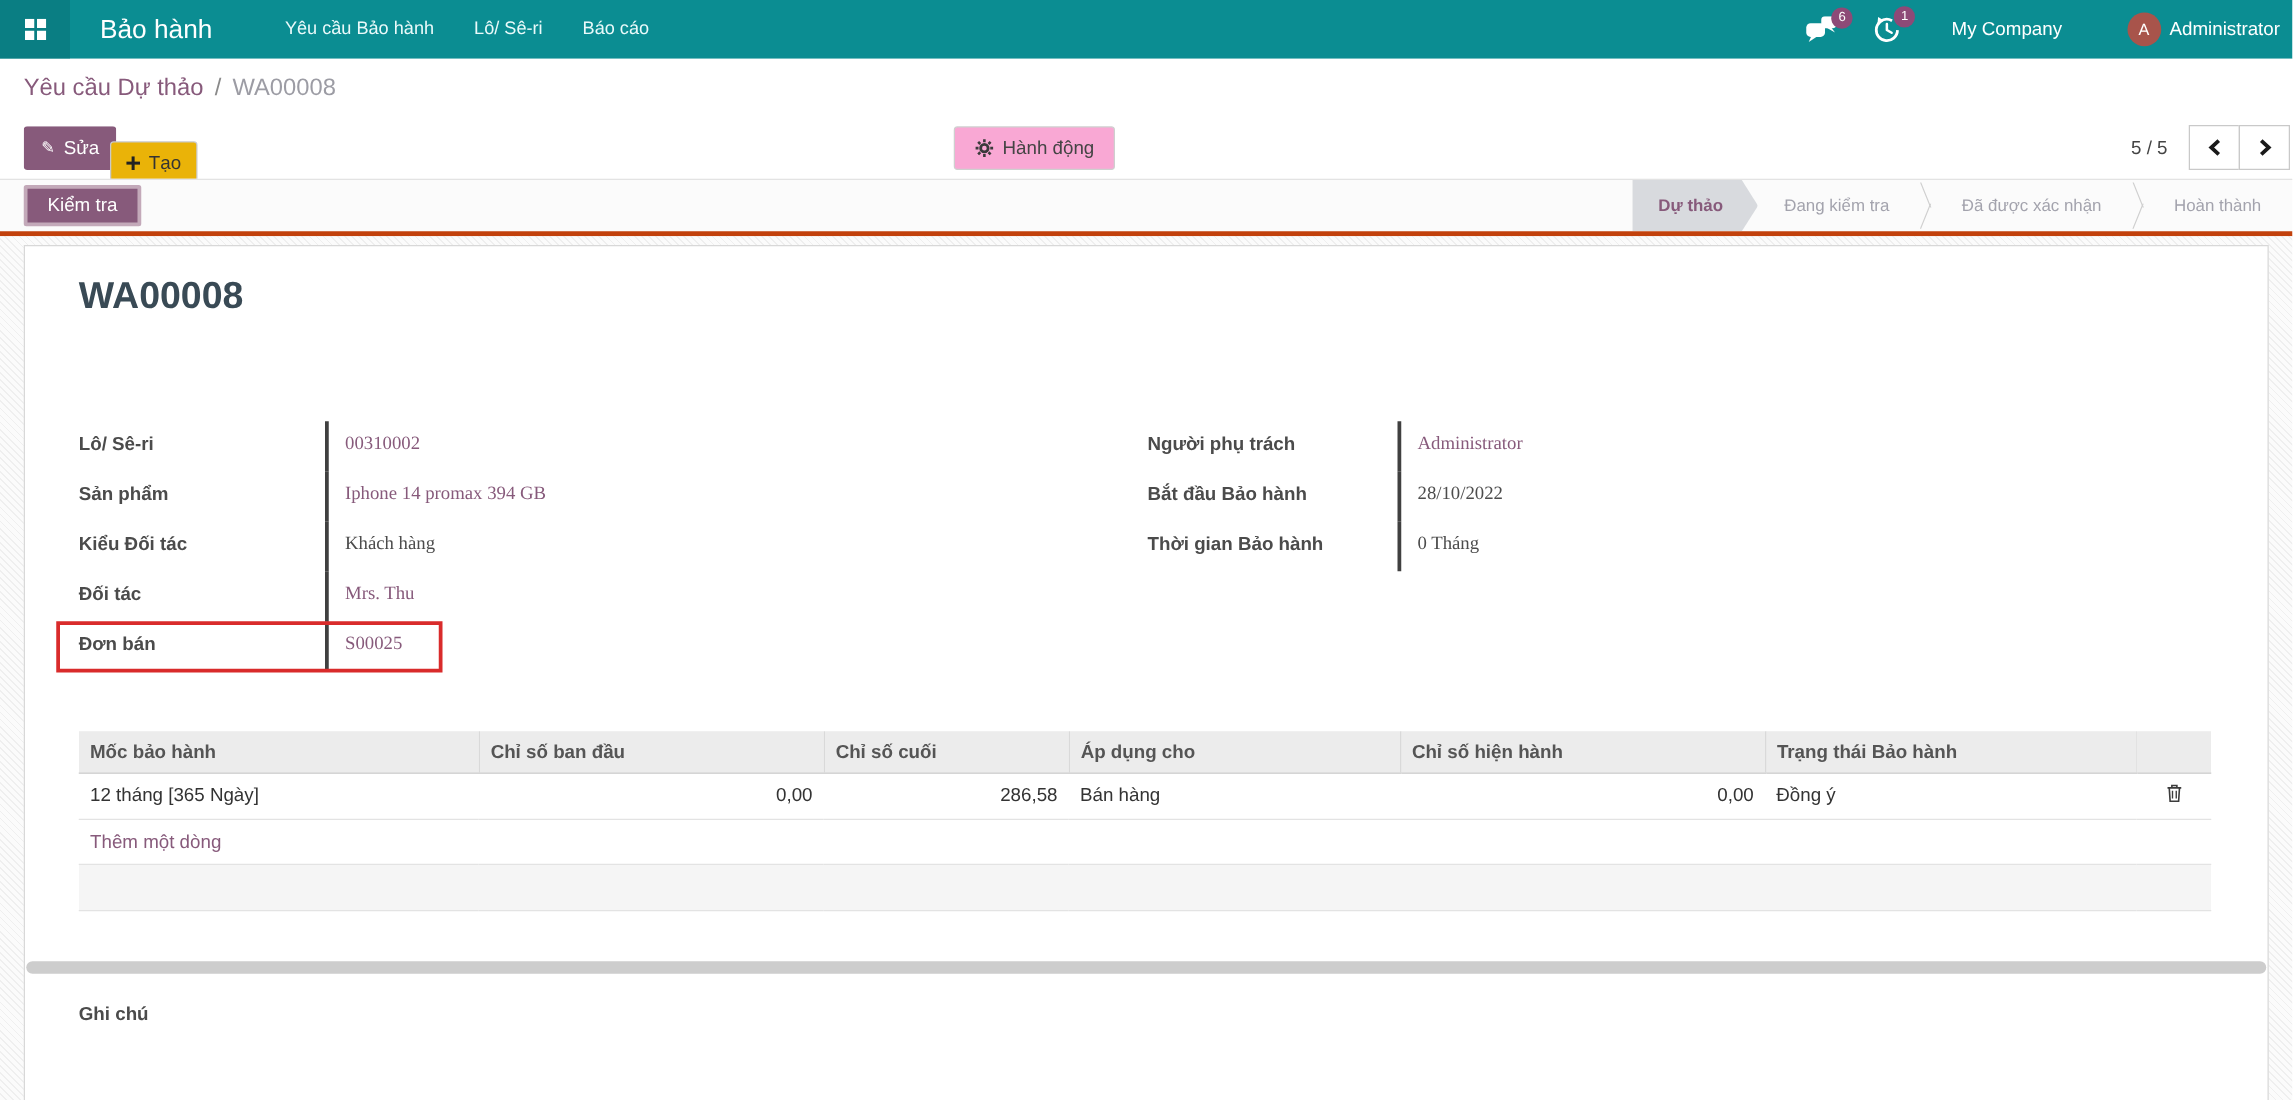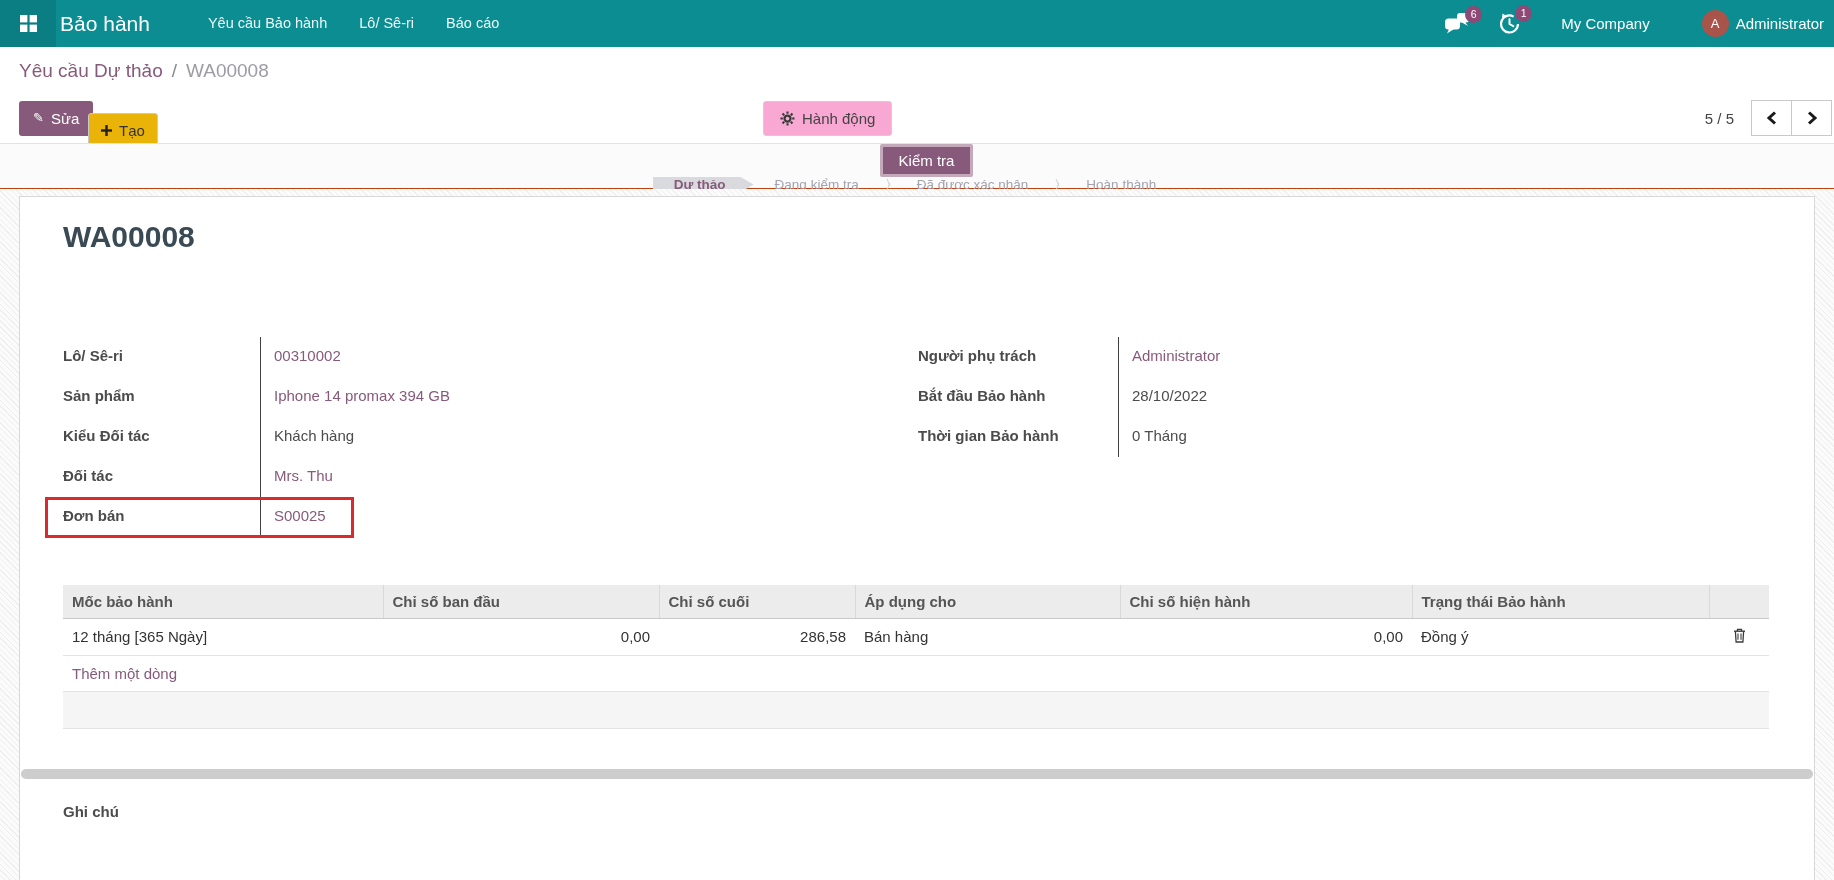--- a/index.html
+++ b/index.html
@@ -6,21 +6,21 @@
   html,body { width:1834px; height:880px; }
   body {
     position:relative; overflow:hidden; background:#fff;
     font-family:"Liberation Sans","DejaVu Sans",sans-serif; color:#4c4c4c;
   }
   a { text-decoration:none; }
 
   
   .navbar { position:absolute; top:0; left:0; right:0; height:47px; background:#0b8d92; display:flex; align-items:center; }
   .apps-btn { width:56px; height:47px; background:#0a7e83; display:flex; align-items:center; justify-content:center; cursor:pointer; flex:0 0 auto; }
-  .brand { color:#fff; font-size:21px; margin-left:4px; white-space:nowrap; }
+  .brand { color:#fff; font-size:21px; margin-left:24px; white-space:nowrap; }
   .nav-menu { display:flex; margin-left:42px; height:100%; align-items:flex-end; }
   .nav-item { color:#eafafa; font-size:14.5px; padding:0 16px; line-height:47px; cursor:pointer; white-space:nowrap; }
   .nav-right { margin-left:auto; display:flex; align-items:center; margin-right:10px; }
   .icon-wrap { position:relative; display:flex; align-items:center; cursor:pointer; }
   .badge { position:absolute; top:-7px; right:-11px; min-width:17px; height:17px; border-radius:9px; background:#8d4a77; color:#fff; font-size:10.5px; line-height:17px; text-align:center; padding:0 3px; }
   .company { color:#fff; font-size:15px; margin-left:40px; cursor:pointer; white-space:nowrap; }
   .avatar { width:27px; height:27px; border-radius:50%; background:#a8544b; color:#fff; font-size:13px; display:flex; align-items:center; justify-content:center; margin-left:52px; }
   .username { color:#fff; font-size:15px; margin-left:7px; cursor:pointer; white-space:nowrap; }
   .chat-icon { margin-left:0; }
   .clock-icon { margin-left:27px; }
@@ -37,21 +37,21 @@
   .btn-create { position:absolute; left:88px; top:18px; background:#eab308; color:#333; border-color:#c9c9c9; padding:0 12px; }
   .btn-action { position:absolute; left:763px; top:6px; background:#f9a8d4; color:#444; border-color:#cfcfcf; padding:0 16px; }
   .btn .ic { margin-right:7px; display:inline-flex; align-items:center; }
   .pencil-glyph { font-size:13px; transform:translateY(-1px); }
   .pager { position:absolute; right:2px; top:5px; display:flex; align-items:center; }
   .pager-value { font-size:15px; color:#444; margin-right:17px; }
   .pager-btn { width:41px; height:36px; background:#fff; border:1px solid #c9c9c9; display:flex; align-items:center; justify-content:center; cursor:pointer; }
   .pager-btn + .pager-btn { margin-left:-1px; }
 
   
-  .status-row { position:absolute; top:143px; left:0; right:0; height:46px; background:#fbfbfb; border-top:1px solid #e3e3e3; border-bottom:1px solid #c2410c; display:flex; align-items:center; justify-content:space-between;flex-direction:column; }
+  .status-row { position:absolute; top:143px; left:0; right:0; height:46px; background:#fbfbfb; border-top:1px solid #e3e3e3; border-bottom:4px solid #c2410c; display:flex; align-items:center; justify-content:space-between; }
   .btn-check { margin-left:19px; background:#875a7b; color:#fff; font-size:15px; padding:5px 16px; border:3px solid #c3a9b9; border-radius:2px; cursor:pointer; }
   .statusbar { display:flex; height:100%; align-items:stretch; margin-right:4px; }
   .step { display:flex; align-items:center; font-size:13.5px; color:#a3a3ad; padding:0 21px; cursor:pointer; white-space:nowrap; }
   .step.active { background:#d8dade; color:#875a7b; font-weight:bold; padding:0 28px 0 21px;
     clip-path:polygon(0 0, calc(100% - 13px) 0, 100% 50%, calc(100% - 13px) 100%, 0 100%); }
   .step-sep { position:relative; width:16px; height:100%; }
   .step-sep::before { content:""; position:absolute; left:8px; top:2px; height:48%; width:1px; background:#cfcfcf; transform:skewX(22deg); }
   .step-sep::after  { content:""; position:absolute; left:8px; bottom:2px; height:48%; width:1px; background:#cfcfcf; transform:skewX(-22deg); }
 
   
@@ -59,21 +59,21 @@
     background:repeating-linear-gradient(45deg,#fbfbfb 0 3px,#efefef 3px 4px); }
   .sheet { position:absolute; left:19px; top:7px; width:1796px; height:720px; background:#fff; border:1px solid #d8d8d8; }
   .record-title { position:absolute; left:43px; top:23px; font-size:30px; font-weight:bold; color:#394a55; }
 
   .fgroup { position:absolute; top:140px; width:820px; }
   .fgroup-left { left:43px; }
   .fgroup-right { left:898px; }
   .frow { display:flex; min-height:40px; align-items:flex-start; }
   .flabel { width:197px; flex:0 0 auto; font-size:15px; font-weight:bold; color:#4b4b4b; padding:9px 30px 0 0; line-height:19px; }
   .fgroup-right .flabel { width:200px; padding-right:36px; }
-  .fvalue { flex:1; border-left:1px solid #404040; padding:9px 0 0 13px; font-size:15px; line-height:19px; min-height:40px; color:#4c4c4c; }
+  .fvalue { flex:1; border-left:3px solid #404040; padding:9px 0 0 13px; font-size:15px; line-height:19px; min-height:40px; color:#4c4c4c;font-family:Liberation Serif, serif; }
   .fvalue a { color:#875a7b; }
   .annotation-box { position:absolute; left:25px; top:300px; width:309px; height:41px; border:3px solid #d92b2b; pointer-events:none; }
 
   
   .o-table { position:absolute; left:43px; top:388px; width:1706px; border-collapse:collapse; table-layout:fixed; }
   .o-table th { background:#ececec; font-size:15px; font-weight:bold; color:#555; height:33px; padding:0 9px; border-bottom:1px solid #c8c8c8; text-align:left; overflow:hidden; white-space:nowrap; }
   .o-table th + th { border-left:1px solid #d9d9d9; }
   .o-table td { font-size:15px; color:#333; height:37px; padding:0 9px; border-bottom:1px solid #e3e3e3; white-space:nowrap; overflow:hidden; }
   .num { text-align:right; }
   .add-row td { color:#875a7b; cursor:pointer; height:36px; }

